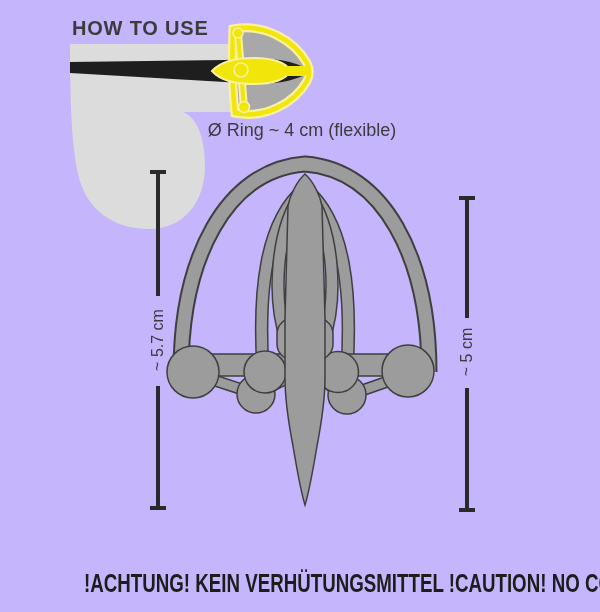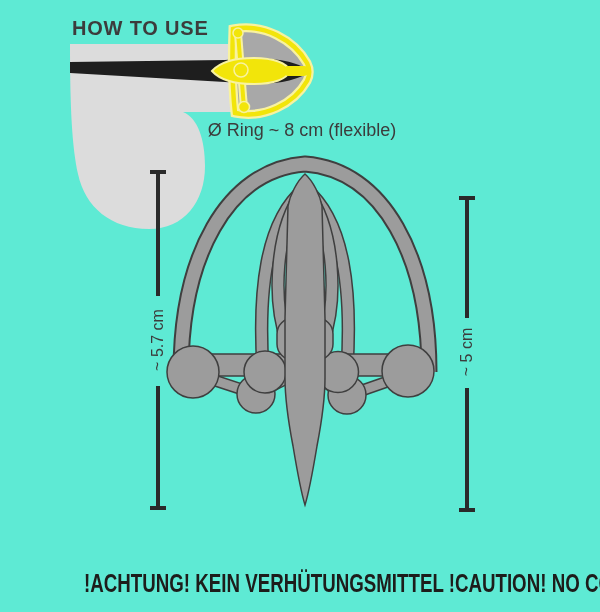--- a/index.html
+++ b/index.html
@@ -9,21 +9,21 @@
     --product-outline:#3f3f3f;
     --dim-line:#2a2a2a;
     --body-light:#dcdcdc;
     --glans-gray:#a8a8a8;
     --urethra:#1e1e1e;
     --yellow:#f2e50a;
     --pale-yellow:#f8f2a0;
   }
   html,body{margin:0;padding:0;}
   body{background:#ffffff;font-family:"Liberation Sans",sans-serif;}
-  .canvas{position:relative;width:600px;height:612px;background:#5eead4;overflow:hidden;text-decoration:underline;}
+  .canvas{position:relative;width:600px;height:612px;background:#c4b5fd;overflow:hidden;text-decoration:underline;}
   .gfx{position:absolute;left:0;top:0;width:600px;height:612px;}
   .txt{position:absolute;color:var(--text-dark);}
   .title{left:72px;top:17px;font-size:20px;font-weight:600;letter-spacing:0.8px;white-space:nowrap;}
   .ring-label{left:150px;top:120px;width:304px;text-align:center;font-size:18px;white-space:nowrap;}
   .plug-label{left:155px;top:526px;width:304px;text-align:center;font-size:18px;white-space:nowrap;}
   .dim-label{font-size:16px;white-space:nowrap;transform:translate(-50%,-50%) rotate(-90deg);}
   .dim-label.left{left:158px;top:340px;}
   .dim-label.right{left:467px;top:352px;}
   .warning{left:0;top:568px;width:600px;text-align:center;font-size:26px;font-weight:800;
            color:var(--warning-black);white-space:nowrap;transform:scaleX(0.72);transform-origin:50% 50%;}
@@ -103,18 +103,18 @@
     </g>
     <g stroke="var(--dim-line)" stroke-width="4">
       <line x1="459" y1="198" x2="475" y2="198"></line>
       <line x1="467" y1="198" x2="467" y2="318"></line>
       <line x1="467" y1="388" x2="467" y2="510"></line>
       <line x1="459" y1="510" x2="475" y2="510"></line>
     </g>
   </svg>
 
   <div class="txt title">HOW TO USE</div>
-  <div class="txt ring-label">Ø Ring ~ 8 cm (flexible)</div>
+  <div class="txt ring-label">Ø Ring ~ 4 cm (flexible)</div>
   <div class="txt dim-label left">~ 5.7 cm</div>
   <div class="txt dim-label right">~ 5 cm</div>
   <div class="txt warning">!ACHTUNG! KEIN VERHÜTUNGSMITTEL !CAUTION! NO CONTRACEPTIVE</div>
 
 </div>
 
 </body></html>

